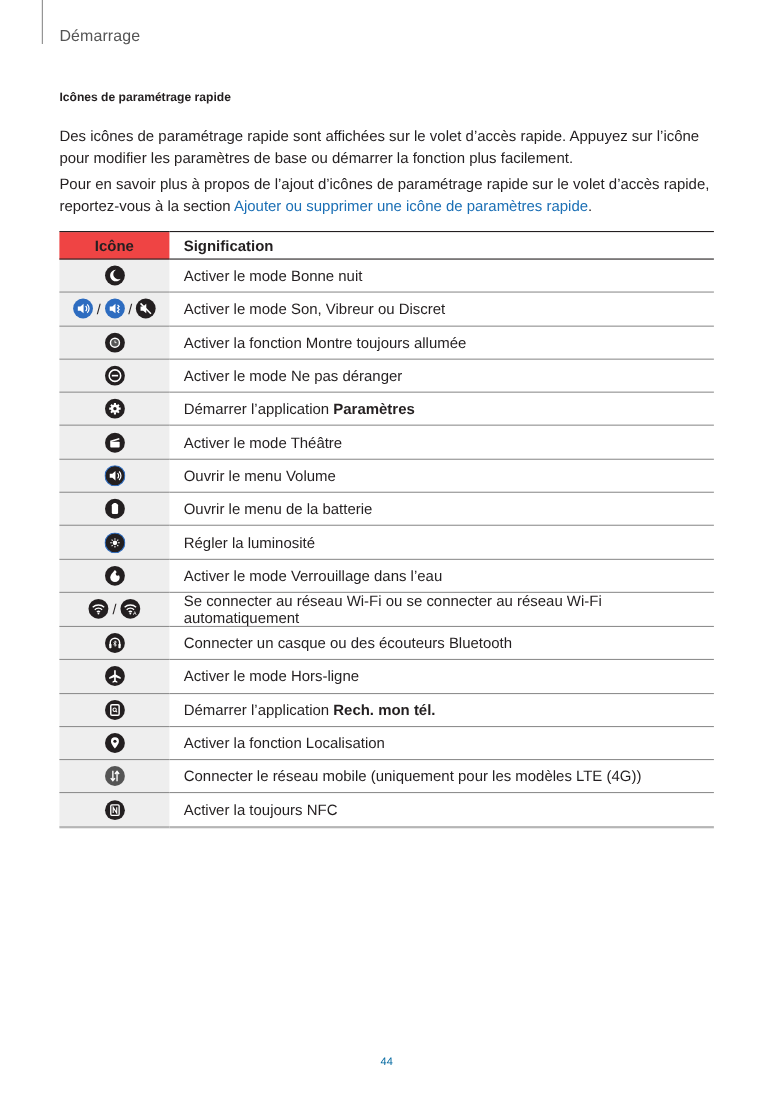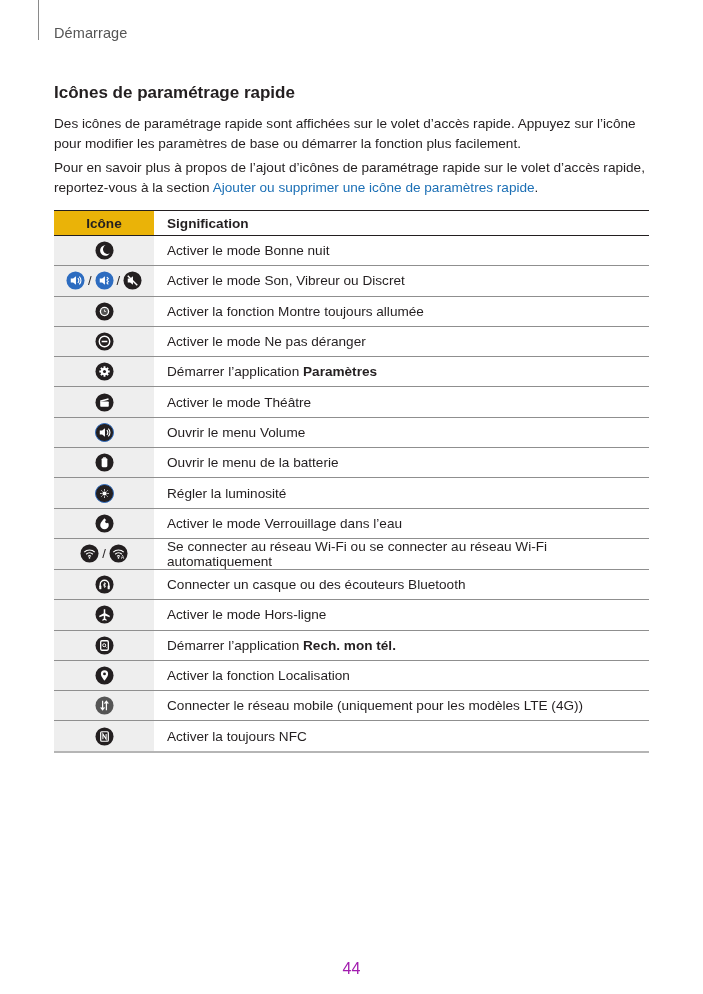--- a/index.html
+++ b/index.html
@@ -1,36 +1,36 @@
 <!DOCTYPE html>
 <html><head>
 <meta charset="utf-8">
 <style>
   html, body { margin: 0; padding: 0; background: #ffffff; }
   body { width: 703px; height: 994px; position: relative; overflow: hidden;
          font-family: "Liberation Sans", sans-serif; color: #231f20; }
   .side-rule { position: absolute; left: 38px; top: 0; width: 1px; height: 40px; background: #8a8a8a; }
   .running-head { position: absolute; left: 54px; top: 25px; font-size: 14.5px; color: #555; letter-spacing: 0.1px; }
-  .section-title { position: absolute; left: 54px; top: 83px; font-size: 17px; font-weight: bold; color: #231f20; margin: 0; }
+  .section-title { position: absolute; left: 54px; top: 83px; font-size: 11px; font-weight: bold; color: #231f20; margin: 0; }
   .para { position: absolute; left: 54px; width: 600px; font-size: 13.6px; line-height: 20px; color: #231f20; margin: 0; }
   .p1 { top: 114px; }
   .p2 { top: 158px; }
   .link { color: #1b6fb5; text-decoration: none; cursor: pointer; }
 
   table.icons { position: absolute; left: 54px; top: 210px; width: 595px; border-collapse: collapse; font-size: 13.6px; }
   table.icons thead tr { border-top: 1.5px solid #231f20; border-bottom: 1.5px solid #231f20; }
   table.icons th { height: 24px; font-weight: bold; text-align: left; padding: 0 0 0 13px; }
-  table.icons th.col-icon { background: #eab308; text-align: center; padding: 0; width: 100px; }
+  table.icons th.col-icon { background: #ef4444; text-align: center; padding: 0; width: 100px; }
   table.icons td { height: 29.3px; padding: 0 0 0 13px; border-bottom: 1px solid #8f8f8f; vertical-align: middle; }
   table.icons tbody tr:last-child td { border-bottom: 2px solid #b5b5b5; }
   table.icons td.cell-icon { background: #eeeeee; text-align: center; padding: 0; width: 100px; }
   .ic { display: inline-block; width: 19px; height: 19px; vertical-align: middle; }
   .sep { display: inline-block; margin: 0 3px; color: #231f20; vertical-align: middle; font-size: 13px; }
   b { font-weight: bold; }
-  .page-number { position: absolute; left: 0; width: 703px; top: 960px; text-align: center; font-size: 16px; color: #a21caf; }
+  .page-number { position: absolute; left: 0; width: 703px; top: 960px; text-align: center; font-size: 10px; color: #0369a1; }
 </style>
 </head>
 <body>
 
 <div class="side-rule"></div>
 <div class="running-head">Démarrage</div>
 
 <h2 class="section-title">Icônes de paramétrage rapide</h2>
 
 <p class="para p1">Des icônes de paramétrage rapide sont affichées sur le volet d’accès rapide. Appuyez sur l’icône pour modifier les paramètres de base ou démarrer la fonction plus facilement.</p>

